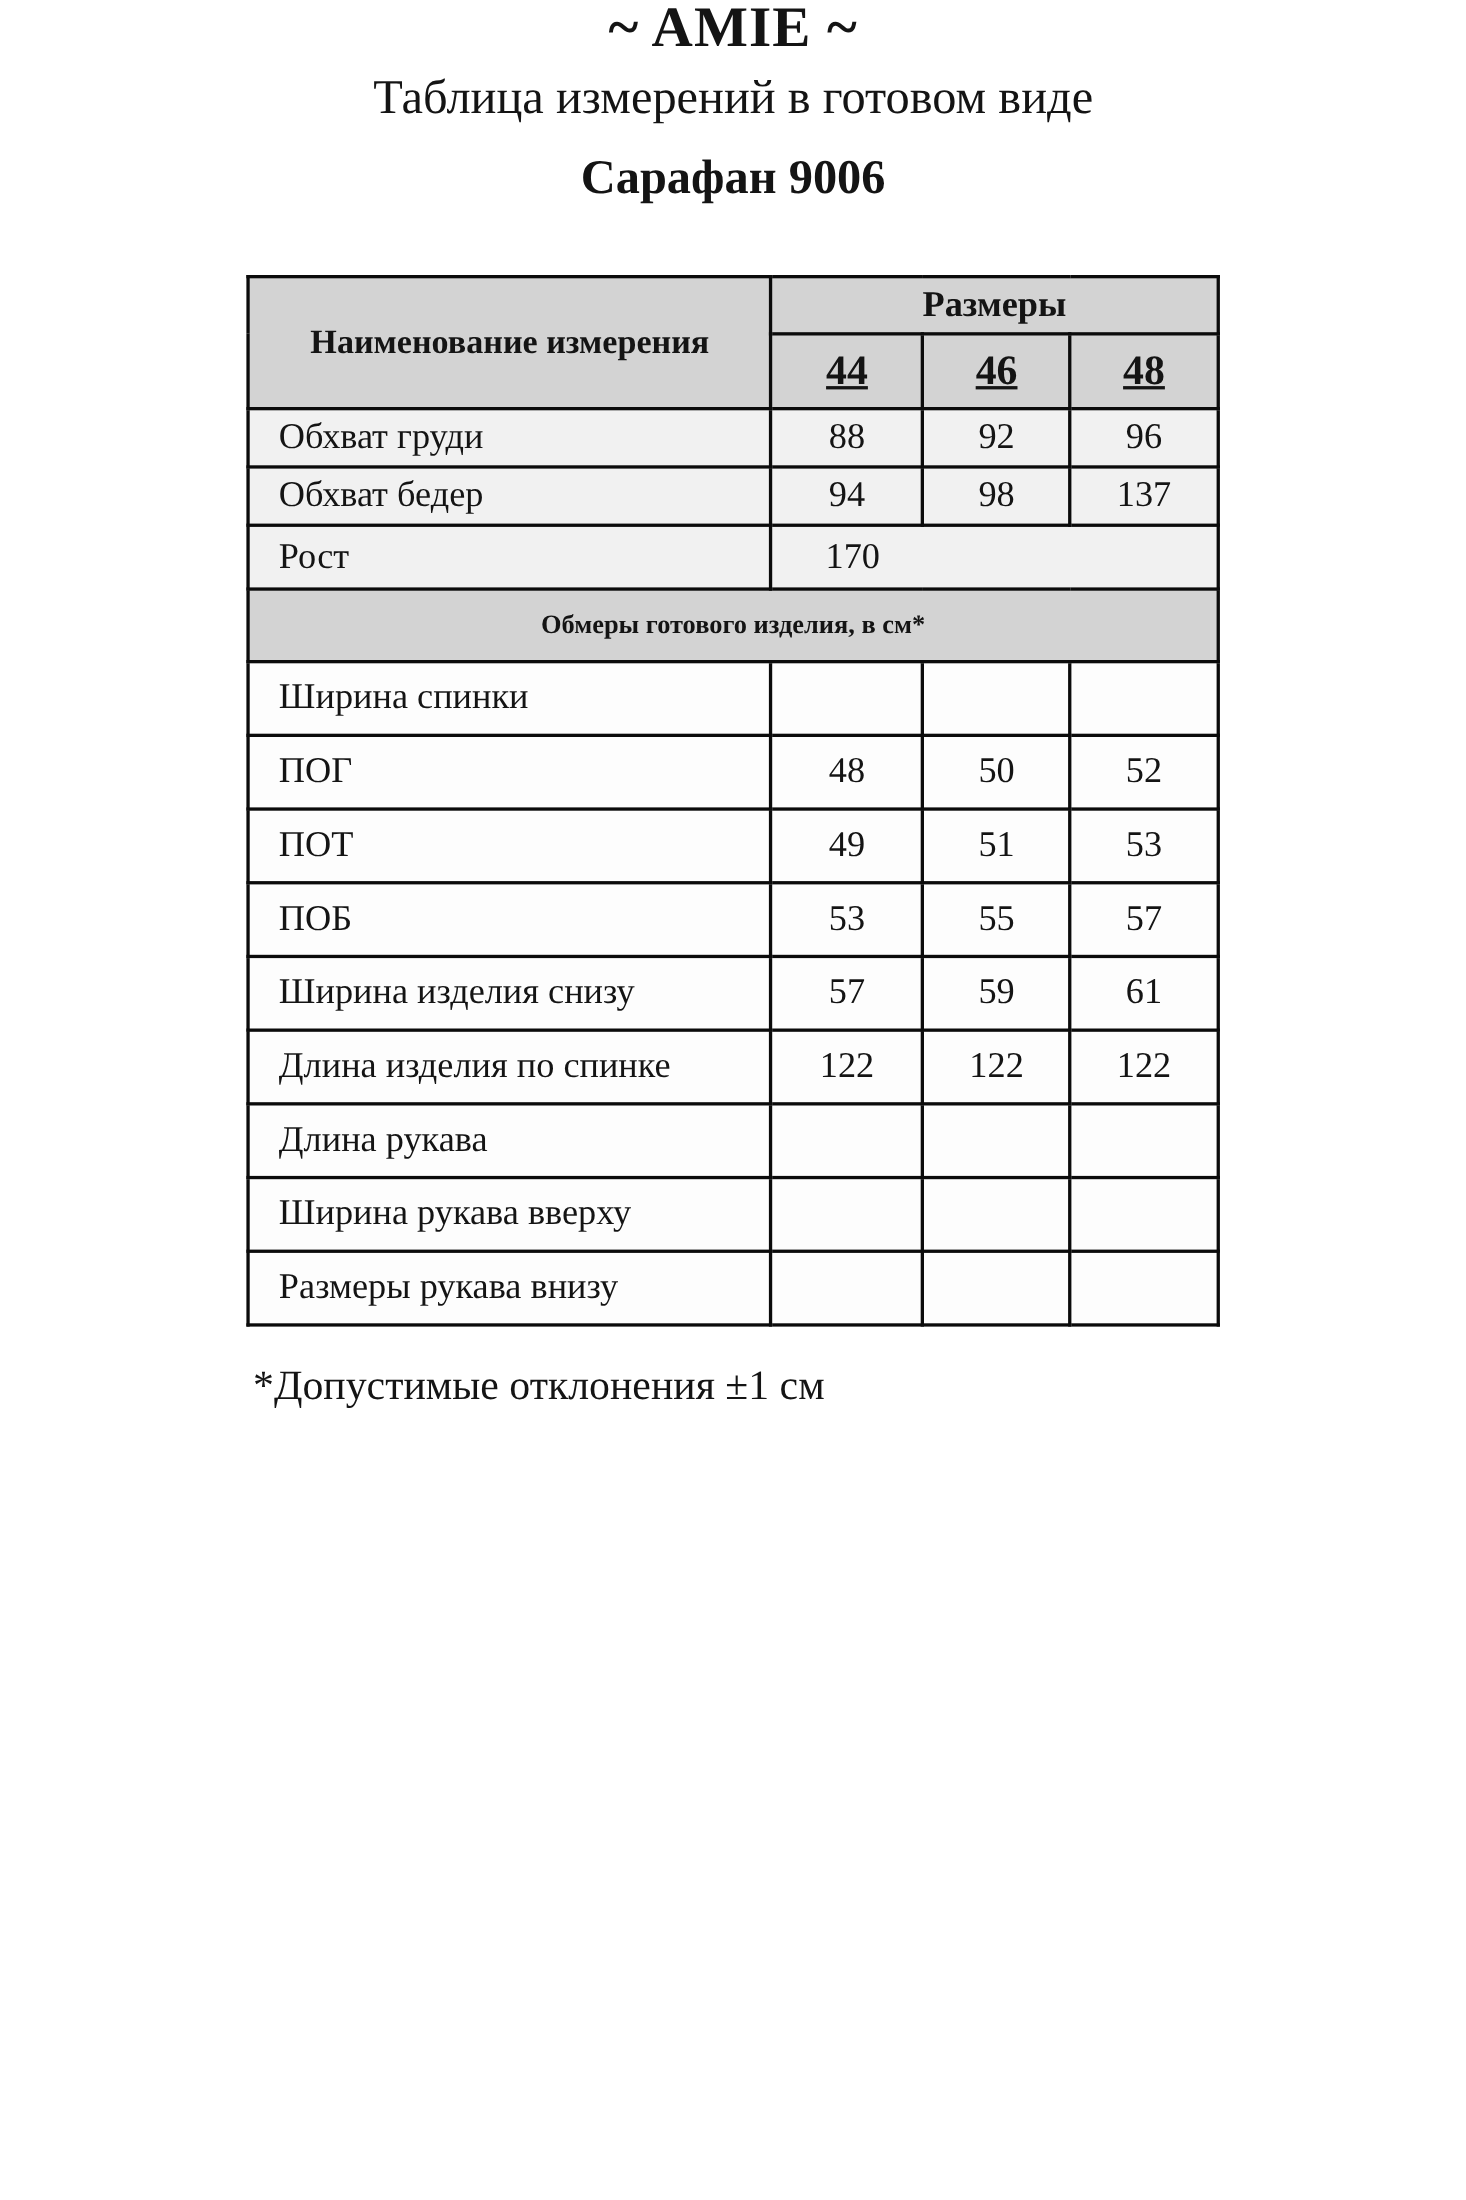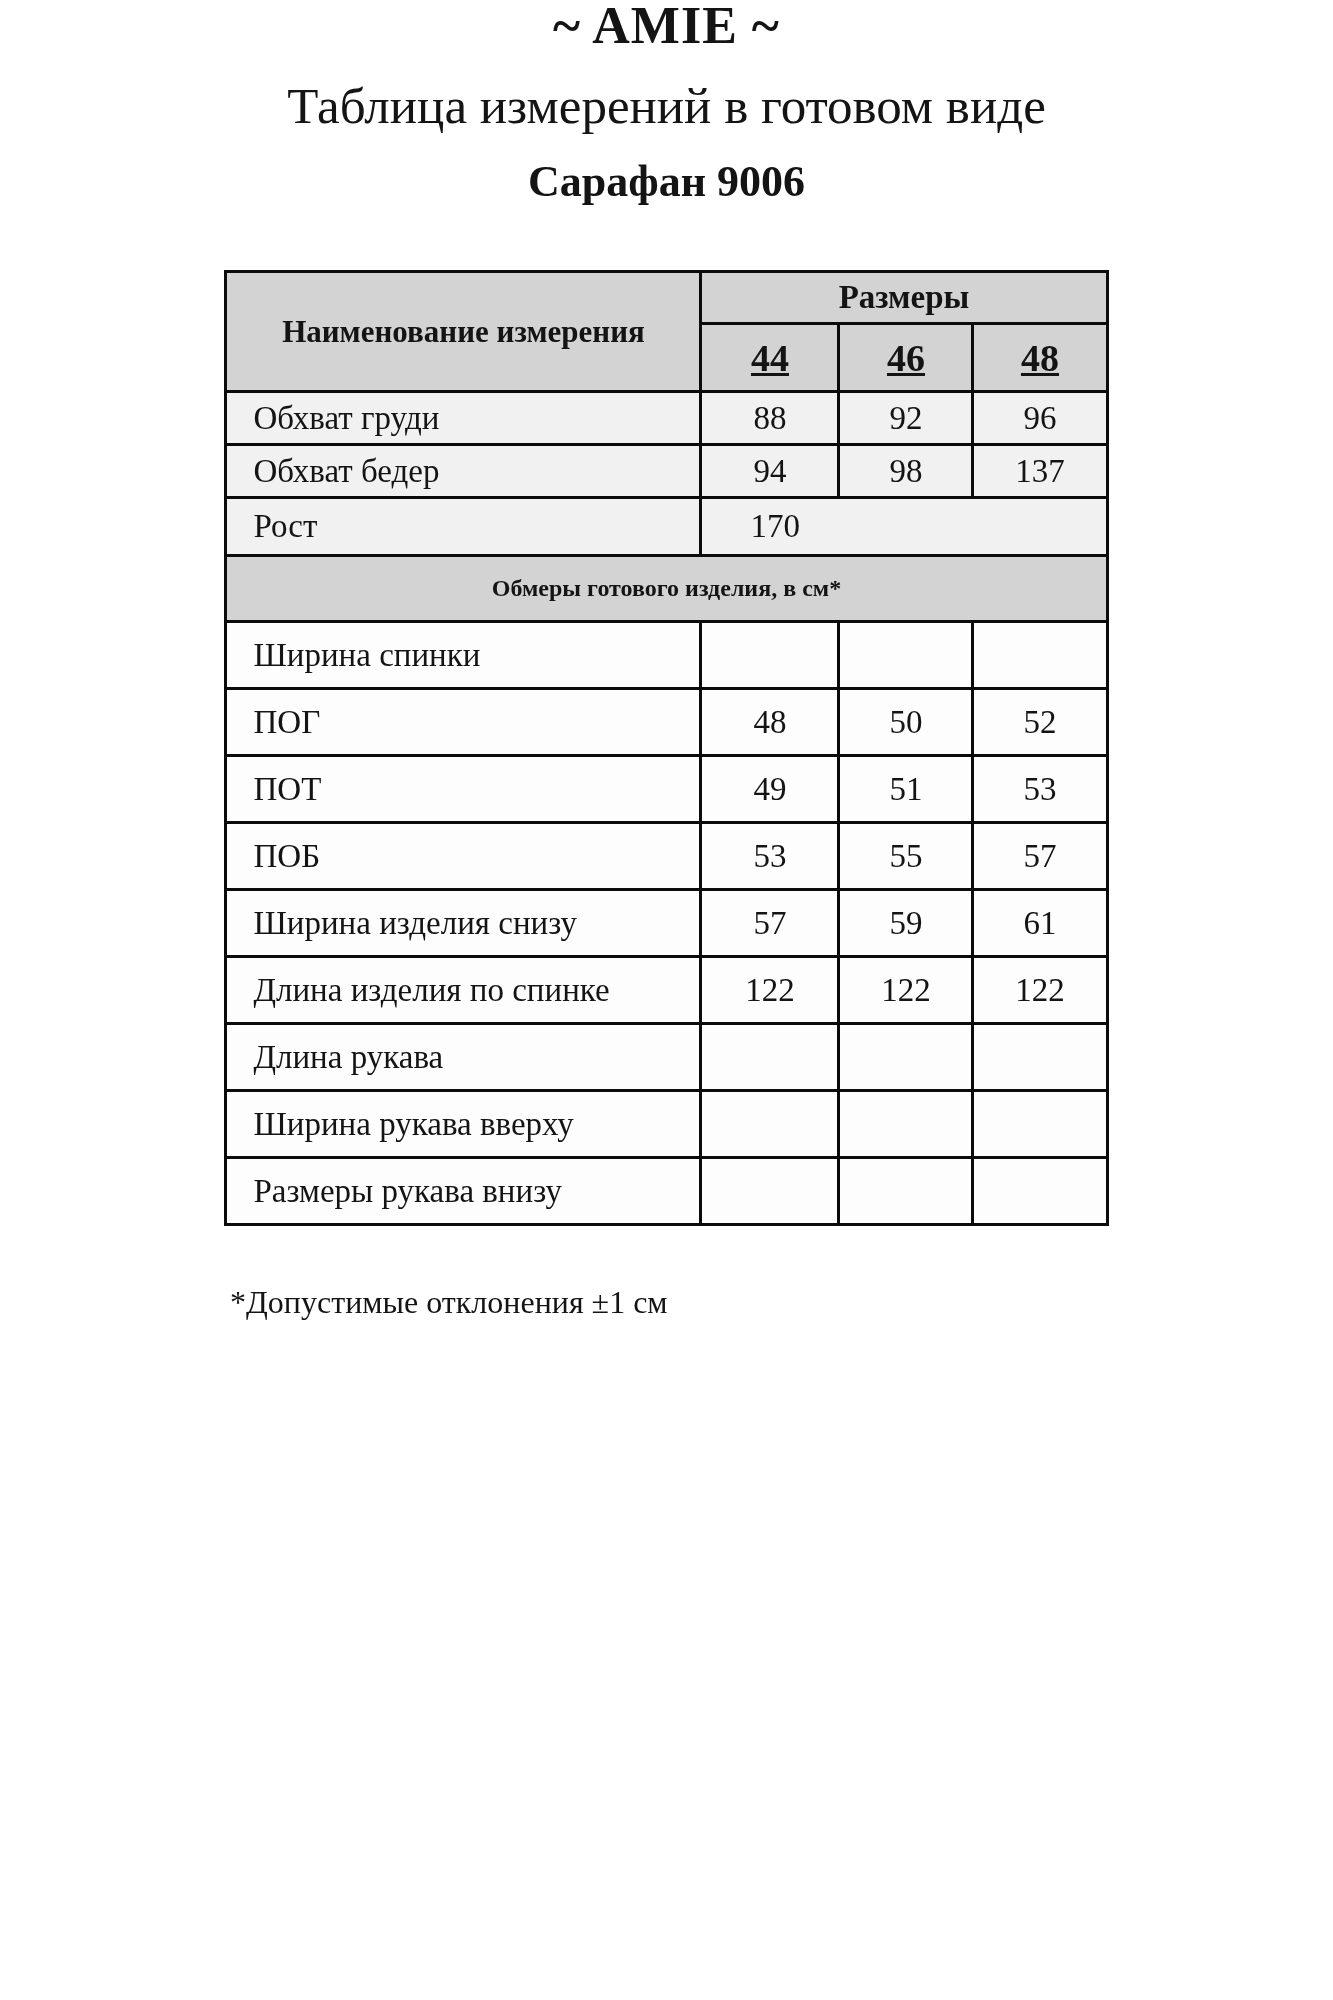--- a/index.html
+++ b/index.html
@@ -20,22 +20,22 @@
     font-family:"Liberation Serif","DejaVu Serif",serif;
     color:var(--text-color);
     overflow:hidden;
   }
   .titles{width:100%;text-align:center;}
   .brand-title{
     font-size:52px;font-weight:bold;line-height:1.0;
     letter-spacing:1px;
   }
   .subtitle{
-    margin-top:26px;
-    font-size:51px;font-weight:normal;line-height:1.1;
+    margin-top:13px;
+    font-size:44px;font-weight:normal;line-height:1.1;
   }
   .product-title{
     margin-top:24px;
     font-size:44px;font-weight:bold;line-height:1.1;
   }
   table.size-chart{
     width:881px;
     margin:64px auto 0 auto;
     border-collapse:collapse;
     table-layout:fixed;
@@ -67,22 +67,22 @@
     text-align:left;
     padding-left:48px;
   }
   tr.r-hdr1{height:52px;}
   tr.r-hdr2{height:68px;}
   tr.r-upper{height:53px;}
   tr.r-height{height:58px;}
   tr.r-section{height:66px;}
   tr.r-measure{height:67px;}
   .footnote{
-    margin:58px 0 0 230px;
-    font-size:32px;
+    margin:32px 0 0 230px;
+    font-size:38px;
   }
 </style>
 </head>
 <body>
 
 <div class="titles">
   <div class="brand-title">~ AMIE ~</div>
   <div class="subtitle">Таблица измерений в готовом виде</div>
   <div class="product-title">Сарафан 9006</div>
 </div>

